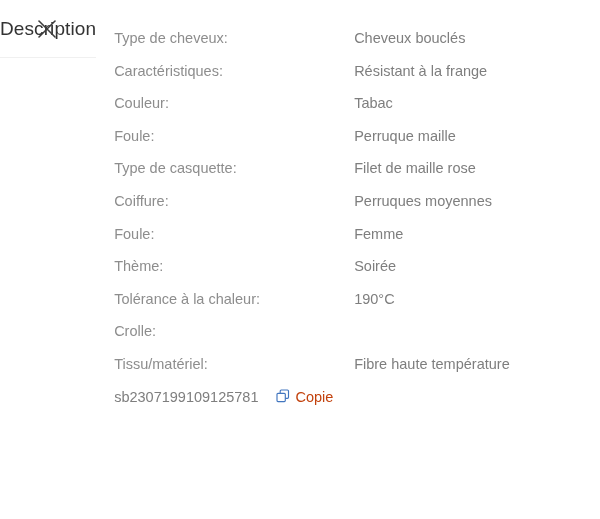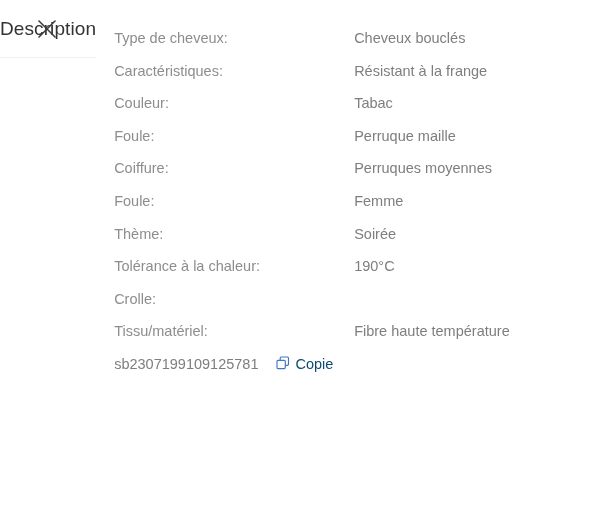--- a/index.html
+++ b/index.html
@@ -99,21 +99,21 @@
   .sku-value {
     display: inline-flex;
     align-items: center;
   }
 
   .copy-btn {
     display: inline-flex;
     align-items: center;
     gap: 5px;
     margin-left: 18px;
-    color: #0c4a6e;
+    color: #c2410c;
     font-size: 14.5px;
     cursor: pointer;
     background: none;
     border: none;
     padding: 0;
     font-family: "Liberation Sans", sans-serif;
     line-height: 1;
   }
   .copy-icon { display: block; }
   .copy-label { line-height: 1; }
@@ -150,20 +150,24 @@
     <div class="spec-row">
       <div class="spec-label">Couleur:</div>
       <div class="spec-value">Tabac</div>
     </div>
 
     <div class="spec-row">
       <div class="spec-label">Foule:</div>
       <div class="spec-value">Perruque maille</div>
     </div>
 
+    <div class="spec-row">
+      <div class="spec-label">Type de casquette:</div>
+      <div class="spec-value">Filet de maille rose</div>
+    </div>
 
     <div class="spec-row">
       <div class="spec-label">Coiffure:</div>
       <div class="spec-value">Perruques moyennes</div>
     </div>
 
     <div class="spec-row">
       <div class="spec-label">Foule:</div>
       <div class="spec-value">Femme</div>
     </div>

